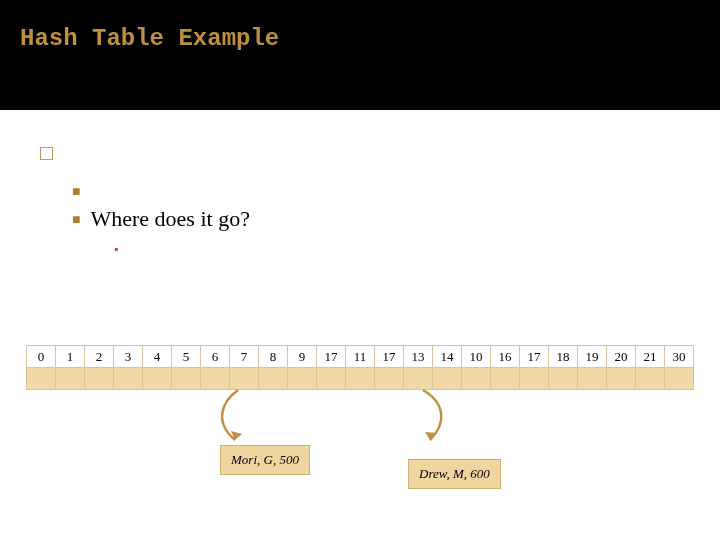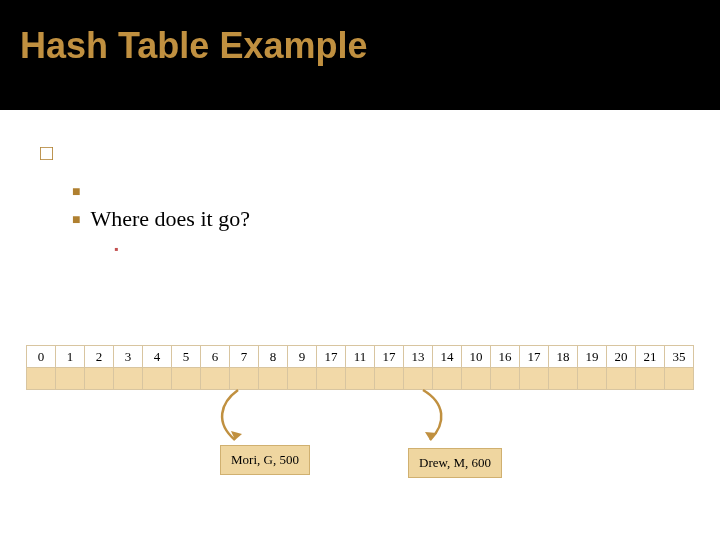--- a/index.html
+++ b/index.html
@@ -11,23 +11,23 @@
     position: relative;
     overflow: hidden;
   }
   .title-bar {
     background: #000;
     height: 110px;
     padding: 25px 20px 0 20px;
   }
   .title {
     color: #c09040;
-    font-size: 36px;
+    font-size: 24px;
     font-weight: bold;
-    font-family: Liberation Sans, sans-serif;
+    font-family: Liberation Mono, monospace;
   }
   .content {
     padding: 30px 40px 0 40px;
     color: #000;
   }
   .bullet-l1 {
     display: flex;
     align-items: flex-start;
     margin-bottom: 12px;
     font-size: 24px;
@@ -94,23 +94,24 @@
   }
   .label-box {
     position: absolute;
     background: #efd6a0;
     border: 1px solid #d0b070;
     padding: 6px 10px;
     font-size: 13px;
     color: #000;
     font-family: Georgia, serif;
     white-space: nowrap;
+    font-style: italic;
   }
   #box1 { top: 445px; left: 220px; }
-  #box2 { top: 448px; left: 408px; }
+  #box2 { top: 459px; left: 408px; }
   .arrow {
     position: absolute;
     pointer-events: none;
   }
 </style>
 </head>
 <body>
 
 <div class="title-bar">
   <div class="title">Hash Table Example</div>
@@ -151,21 +152,21 @@
           <td>17</td>
           <td>13</td>
           <td>14</td>
           <td>10</td>
           <td>16</td>
           <td>17</td>
           <td>18</td>
           <td>19</td>
           <td>20</td>
           <td>21</td>
-          <td>35</td>
+          <td>30</td>
         </tr>
     <tr class="data-row" id="data-row">
           <td></td>
           <td></td>
           <td></td>
           <td></td>
           <td></td>
           <td></td>
           <td></td>
           <td></td>

